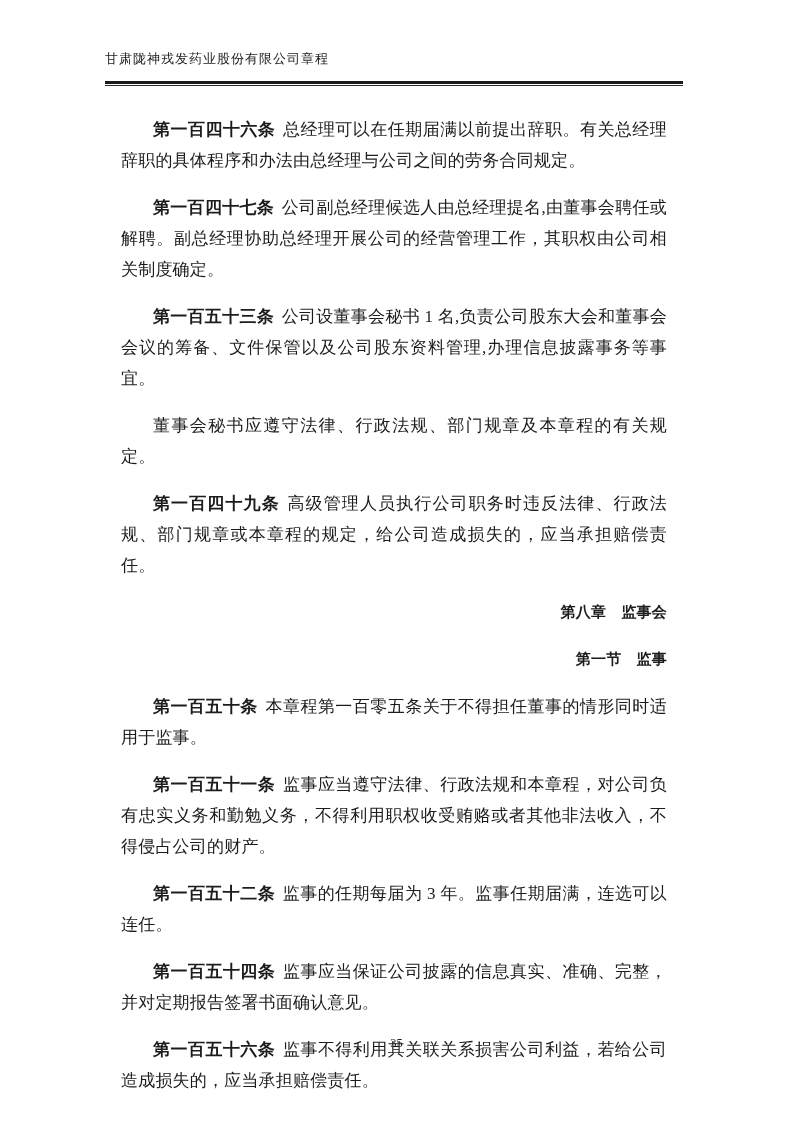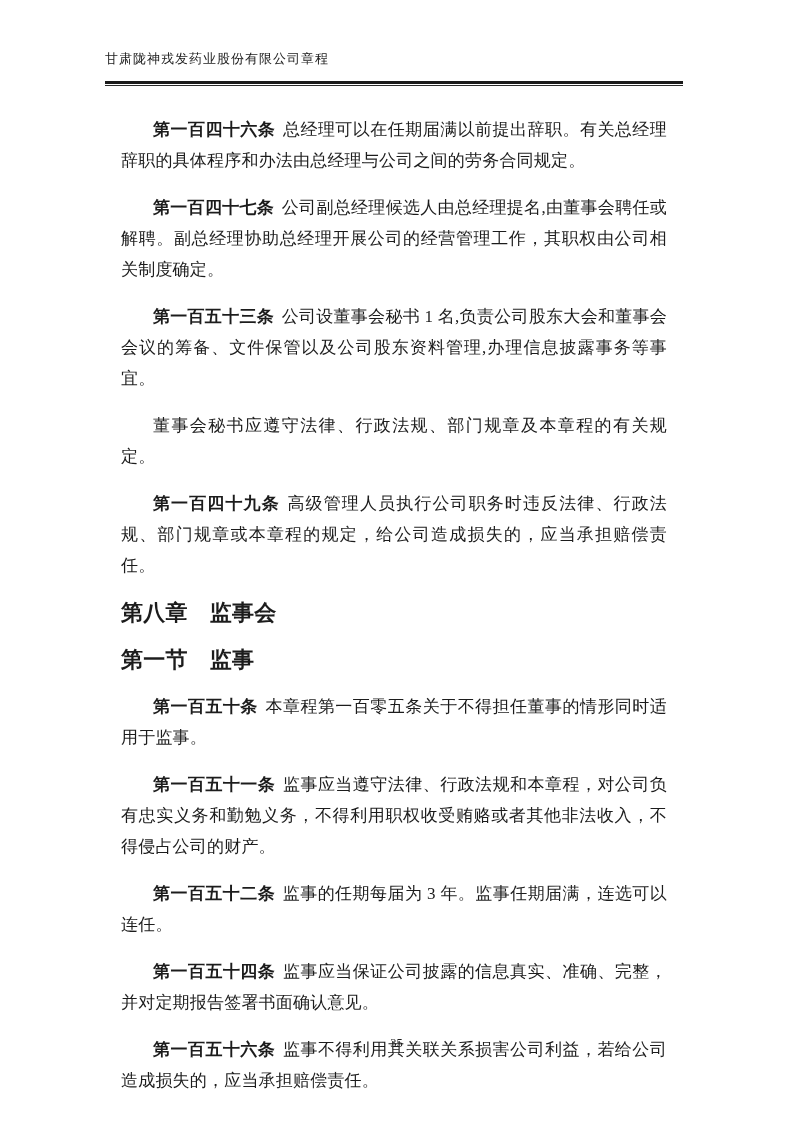--- a/index.html
+++ b/index.html
@@ -42,23 +42,23 @@
   }
   .doc-body p {
     margin: 16px;
     text-indent: 32px;
   }
   .lead {
     font-weight: bold;
     margin-right: 0.45em;
   }
   .chapter, .section {
-    text-align: left;
+    text-align: right;
     font-weight: bold;
-    font-size: 22px;
+    font-size: 15px;
     margin: 10px 0;
     text-indent: 0 !important;
   }
   
   .footer {
     position: absolute;
     left: 0;
     right: 0;
     top: 1036px;
     text-align: center;

